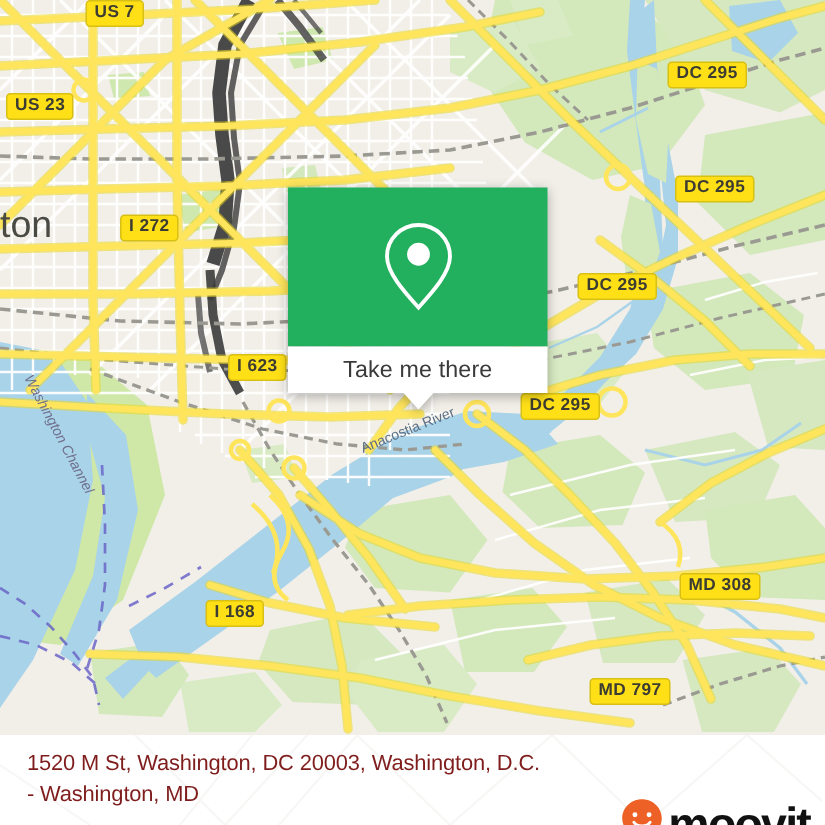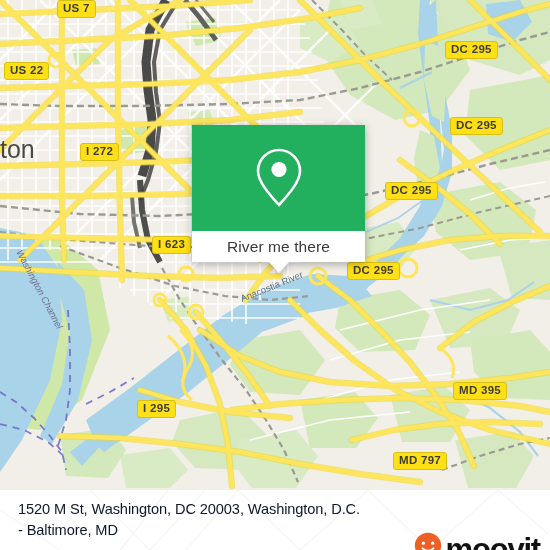--- a/index.html
+++ b/index.html
@@ -65,21 +65,21 @@
     position:absolute;left:0;top:490px;width:550px;height:60px;
     background:#ffffff;
     overflow:hidden;
   }
   #footer-watermark{position:absolute;left:0;top:0;opacity:0.30;}
   #footer-text{
     position:absolute;left:18px;top:9px;
     width:390px;
     font-size:14.6px;
     line-height:20.5px;
-    color:#0f172a;
+    color:#7f1d1d;
     letter-spacing:-0.1px;
   }
   #brand{
     position:absolute;right:10px;top:28px;
     display:flex;align-items:center;gap:4px;margin-top:14px;
   }
   #brand-word{
     font-size:31px;
     font-weight:bold;
     color:#111111;
@@ -337,43 +337,43 @@
     <svg width="550" height="490" viewBox="0 0 550 490" xmlns="http://www.w3.org/2000/svg" style="pointer-events:none;">
       <g font-family="Liberation Sans, sans-serif">
         <text x="0" y="158" font-size="25" fill="#4a4a44">ton</text>
         <text transform="translate(16,252) rotate(62)" font-size="9.5" fill="#6f6f8c" font-style="italic">Washington Channel</text>
         <text transform="translate(242,302) rotate(-22)" font-size="9.5" fill="#5b6f85">Anacostia River</text>
       </g>
     </svg>
 
     <div id="shields">
         <div style="position: absolute; left: 57px; top: 0px; background: rgb(255, 224, 23); border: 1.6px solid rgb(216, 191, 20); border-radius: 3px; padding: 1px 5px 2px; font-size: 11.5px; font-weight: bold; color: rgb(60, 60, 50); letter-spacing: 0.3px; line-height: 13px; white-space: nowrap; font-family: &quot;Liberation Sans&quot;, sans-serif;">US 7</div>
-        <div style="position: absolute; left: 4px; top: 62px; background: rgb(255, 224, 23); border: 1.6px solid rgb(216, 191, 20); border-radius: 3px; padding: 1px 5px 2px; font-size: 11.5px; font-weight: bold; color: rgb(60, 60, 50); letter-spacing: 0.3px; line-height: 13px; white-space: nowrap; font-family: &quot;Liberation Sans&quot;, sans-serif;">US 22</div>
+        <div style="position: absolute; left: 4px; top: 62px; background: rgb(255, 224, 23); border: 1.6px solid rgb(216, 191, 20); border-radius: 3px; padding: 1px 5px 2px; font-size: 11.5px; font-weight: bold; color: rgb(60, 60, 50); letter-spacing: 0.3px; line-height: 13px; white-space: nowrap; font-family: &quot;Liberation Sans&quot;, sans-serif;">US 23</div>
         <div style="position: absolute; left: 80px; top: 143px; background: rgb(255, 224, 23); border: 1.6px solid rgb(216, 191, 20); border-radius: 3px; padding: 1px 5px 2px; font-size: 11.5px; font-weight: bold; color: rgb(60, 60, 50); letter-spacing: 0.3px; line-height: 13px; white-space: nowrap; font-family: &quot;Liberation Sans&quot;, sans-serif;">I 272</div>
         <div style="position: absolute; left: 445px; top: 41px; background: rgb(255, 224, 23); border: 1.6px solid rgb(216, 191, 20); border-radius: 3px; padding: 1px 5px 2px; font-size: 11.5px; font-weight: bold; color: rgb(60, 60, 50); letter-spacing: 0.3px; line-height: 13px; white-space: nowrap; font-family: &quot;Liberation Sans&quot;, sans-serif;">DC 295</div>
         <div style="position: absolute; left: 450px; top: 117px; background: rgb(255, 224, 23); border: 1.6px solid rgb(216, 191, 20); border-radius: 3px; padding: 1px 5px 2px; font-size: 11.5px; font-weight: bold; color: rgb(60, 60, 50); letter-spacing: 0.3px; line-height: 13px; white-space: nowrap; font-family: &quot;Liberation Sans&quot;, sans-serif;">DC 295</div>
         <div style="position: absolute; left: 385px; top: 182px; background: rgb(255, 224, 23); border: 1.6px solid rgb(216, 191, 20); border-radius: 3px; padding: 1px 5px 2px; font-size: 11.5px; font-weight: bold; color: rgb(60, 60, 50); letter-spacing: 0.3px; line-height: 13px; white-space: nowrap; font-family: &quot;Liberation Sans&quot;, sans-serif;">DC 295</div>
         <div style="position: absolute; left: 347px; top: 262px; background: rgb(255, 224, 23); border: 1.6px solid rgb(216, 191, 20); border-radius: 3px; padding: 1px 5px 2px; font-size: 11.5px; font-weight: bold; color: rgb(60, 60, 50); letter-spacing: 0.3px; line-height: 13px; white-space: nowrap; font-family: &quot;Liberation Sans&quot;, sans-serif;">DC 295</div>
         <div style="position: absolute; left: 152px; top: 236px; background: rgb(255, 224, 23); border: 1.6px solid rgb(216, 191, 20); border-radius: 3px; padding: 1px 5px 2px; font-size: 11.5px; font-weight: bold; color: rgb(60, 60, 50); letter-spacing: 0.3px; line-height: 13px; white-space: nowrap; font-family: &quot;Liberation Sans&quot;, sans-serif;">I 623</div>
-        <div style="position: absolute; left: 137px; top: 400px; background: rgb(255, 224, 23); border: 1.6px solid rgb(216, 191, 20); border-radius: 3px; padding: 1px 5px 2px; font-size: 11.5px; font-weight: bold; color: rgb(60, 60, 50); letter-spacing: 0.3px; line-height: 13px; white-space: nowrap; font-family: &quot;Liberation Sans&quot;, sans-serif;">I 295</div>
-        <div style="position: absolute; left: 453px; top: 382px; background: rgb(255, 224, 23); border: 1.6px solid rgb(216, 191, 20); border-radius: 3px; padding: 1px 5px 2px; font-size: 11.5px; font-weight: bold; color: rgb(60, 60, 50); letter-spacing: 0.3px; line-height: 13px; white-space: nowrap; font-family: &quot;Liberation Sans&quot;, sans-serif;">MD 395</div>
+        <div style="position: absolute; left: 137px; top: 400px; background: rgb(255, 224, 23); border: 1.6px solid rgb(216, 191, 20); border-radius: 3px; padding: 1px 5px 2px; font-size: 11.5px; font-weight: bold; color: rgb(60, 60, 50); letter-spacing: 0.3px; line-height: 13px; white-space: nowrap; font-family: &quot;Liberation Sans&quot;, sans-serif;">I 168</div>
+        <div style="position: absolute; left: 453px; top: 382px; background: rgb(255, 224, 23); border: 1.6px solid rgb(216, 191, 20); border-radius: 3px; padding: 1px 5px 2px; font-size: 11.5px; font-weight: bold; color: rgb(60, 60, 50); letter-spacing: 0.3px; line-height: 13px; white-space: nowrap; font-family: &quot;Liberation Sans&quot;, sans-serif;">MD 308</div>
         <div style="position: absolute; left: 393px; top: 452px; background: rgb(255, 224, 23); border: 1.6px solid rgb(216, 191, 20); border-radius: 3px; padding: 1px 5px 2px; font-size: 11.5px; font-weight: bold; color: rgb(60, 60, 50); letter-spacing: 0.3px; line-height: 13px; white-space: nowrap; font-family: &quot;Liberation Sans&quot;, sans-serif;">MD 797</div>
       </div>
 
   </div>
 
   <div id="popup">
     <div id="popup-head" style="background: rgb(34, 176, 95);">
       <svg width="52" height="62" viewBox="0 0 52 62">
         <path d="M26 3 C14.4 3 5 12.4 5 24 C5 35 17 48 26 58 C35 48 47 35 47 24 C47 12.4 37.6 3 26 3 Z" fill="none" stroke="#ffffff" stroke-width="2.6"></path>
         <circle cx="26" cy="22.5" r="7.6" fill="#ffffff"></circle>
       </svg>
     </div>
     <div id="popup-body" style="background: rgb(255, 255, 255);">
-      <span id="popup-label">River me there</span>
+      <span id="popup-label">Take me there</span>
     </div>
     <div id="popup-tail"></div>
   </div>
 
   <div id="footer">
     <svg id="footer-watermark" width="550" height="60" viewBox="0 0 550 60">
       <g stroke="#e6e3dd" stroke-width="1.4" fill="none">
         <path d="M120,60 L168,0"></path>
           <path d="M150,60 L205,0"></path>
         <path d="M186,60 L238,0"></path>
@@ -381,21 +381,21 @@
         <path d="M300,60 L368,0"></path>
           <path d="M368,0 L430,60"></path>
         <path d="M430,60 L498,0"></path>
           <path d="M498,0 L548,44"></path>
         <path d="M90,0 L150,60"></path>
           <path d="M0,20 L60,60"></path>
       </g>
     </svg>
     <div id="footer-text">
       <div>1520 M St, Washington, DC 20003, Washington, D.C.</div>
-      <div>- Baltimore, MD</div>
+      <div>- Washington, MD</div>
     </div>
     <div id="brand">
       <svg width="28" height="34" viewBox="0 0 28 34">
         <path d="M14 0.8 C6.6 0.8 0.8 6.6 0.8 13.6 C0.8 21.4 9.2 28.4 14 33.2 C18.8 28.4 27.2 21.4 27.2 13.6 C27.2 6.6 21.4 0.8 14 0.8 Z" fill="#ee6126"></path>
         <circle cx="9.3" cy="11.2" r="1.65" fill="#ffffff"></circle>
         <circle cx="18.7" cy="11.2" r="1.65" fill="#ffffff"></circle>
         <path d="M8.6 16.2 C10.6 19.4 17.4 19.4 19.4 16.2" fill="none" stroke="#ffffff" stroke-width="1.9" stroke-linecap="round"></path>
       </svg>
       <span id="brand-word">moovit</span>
     </div>

